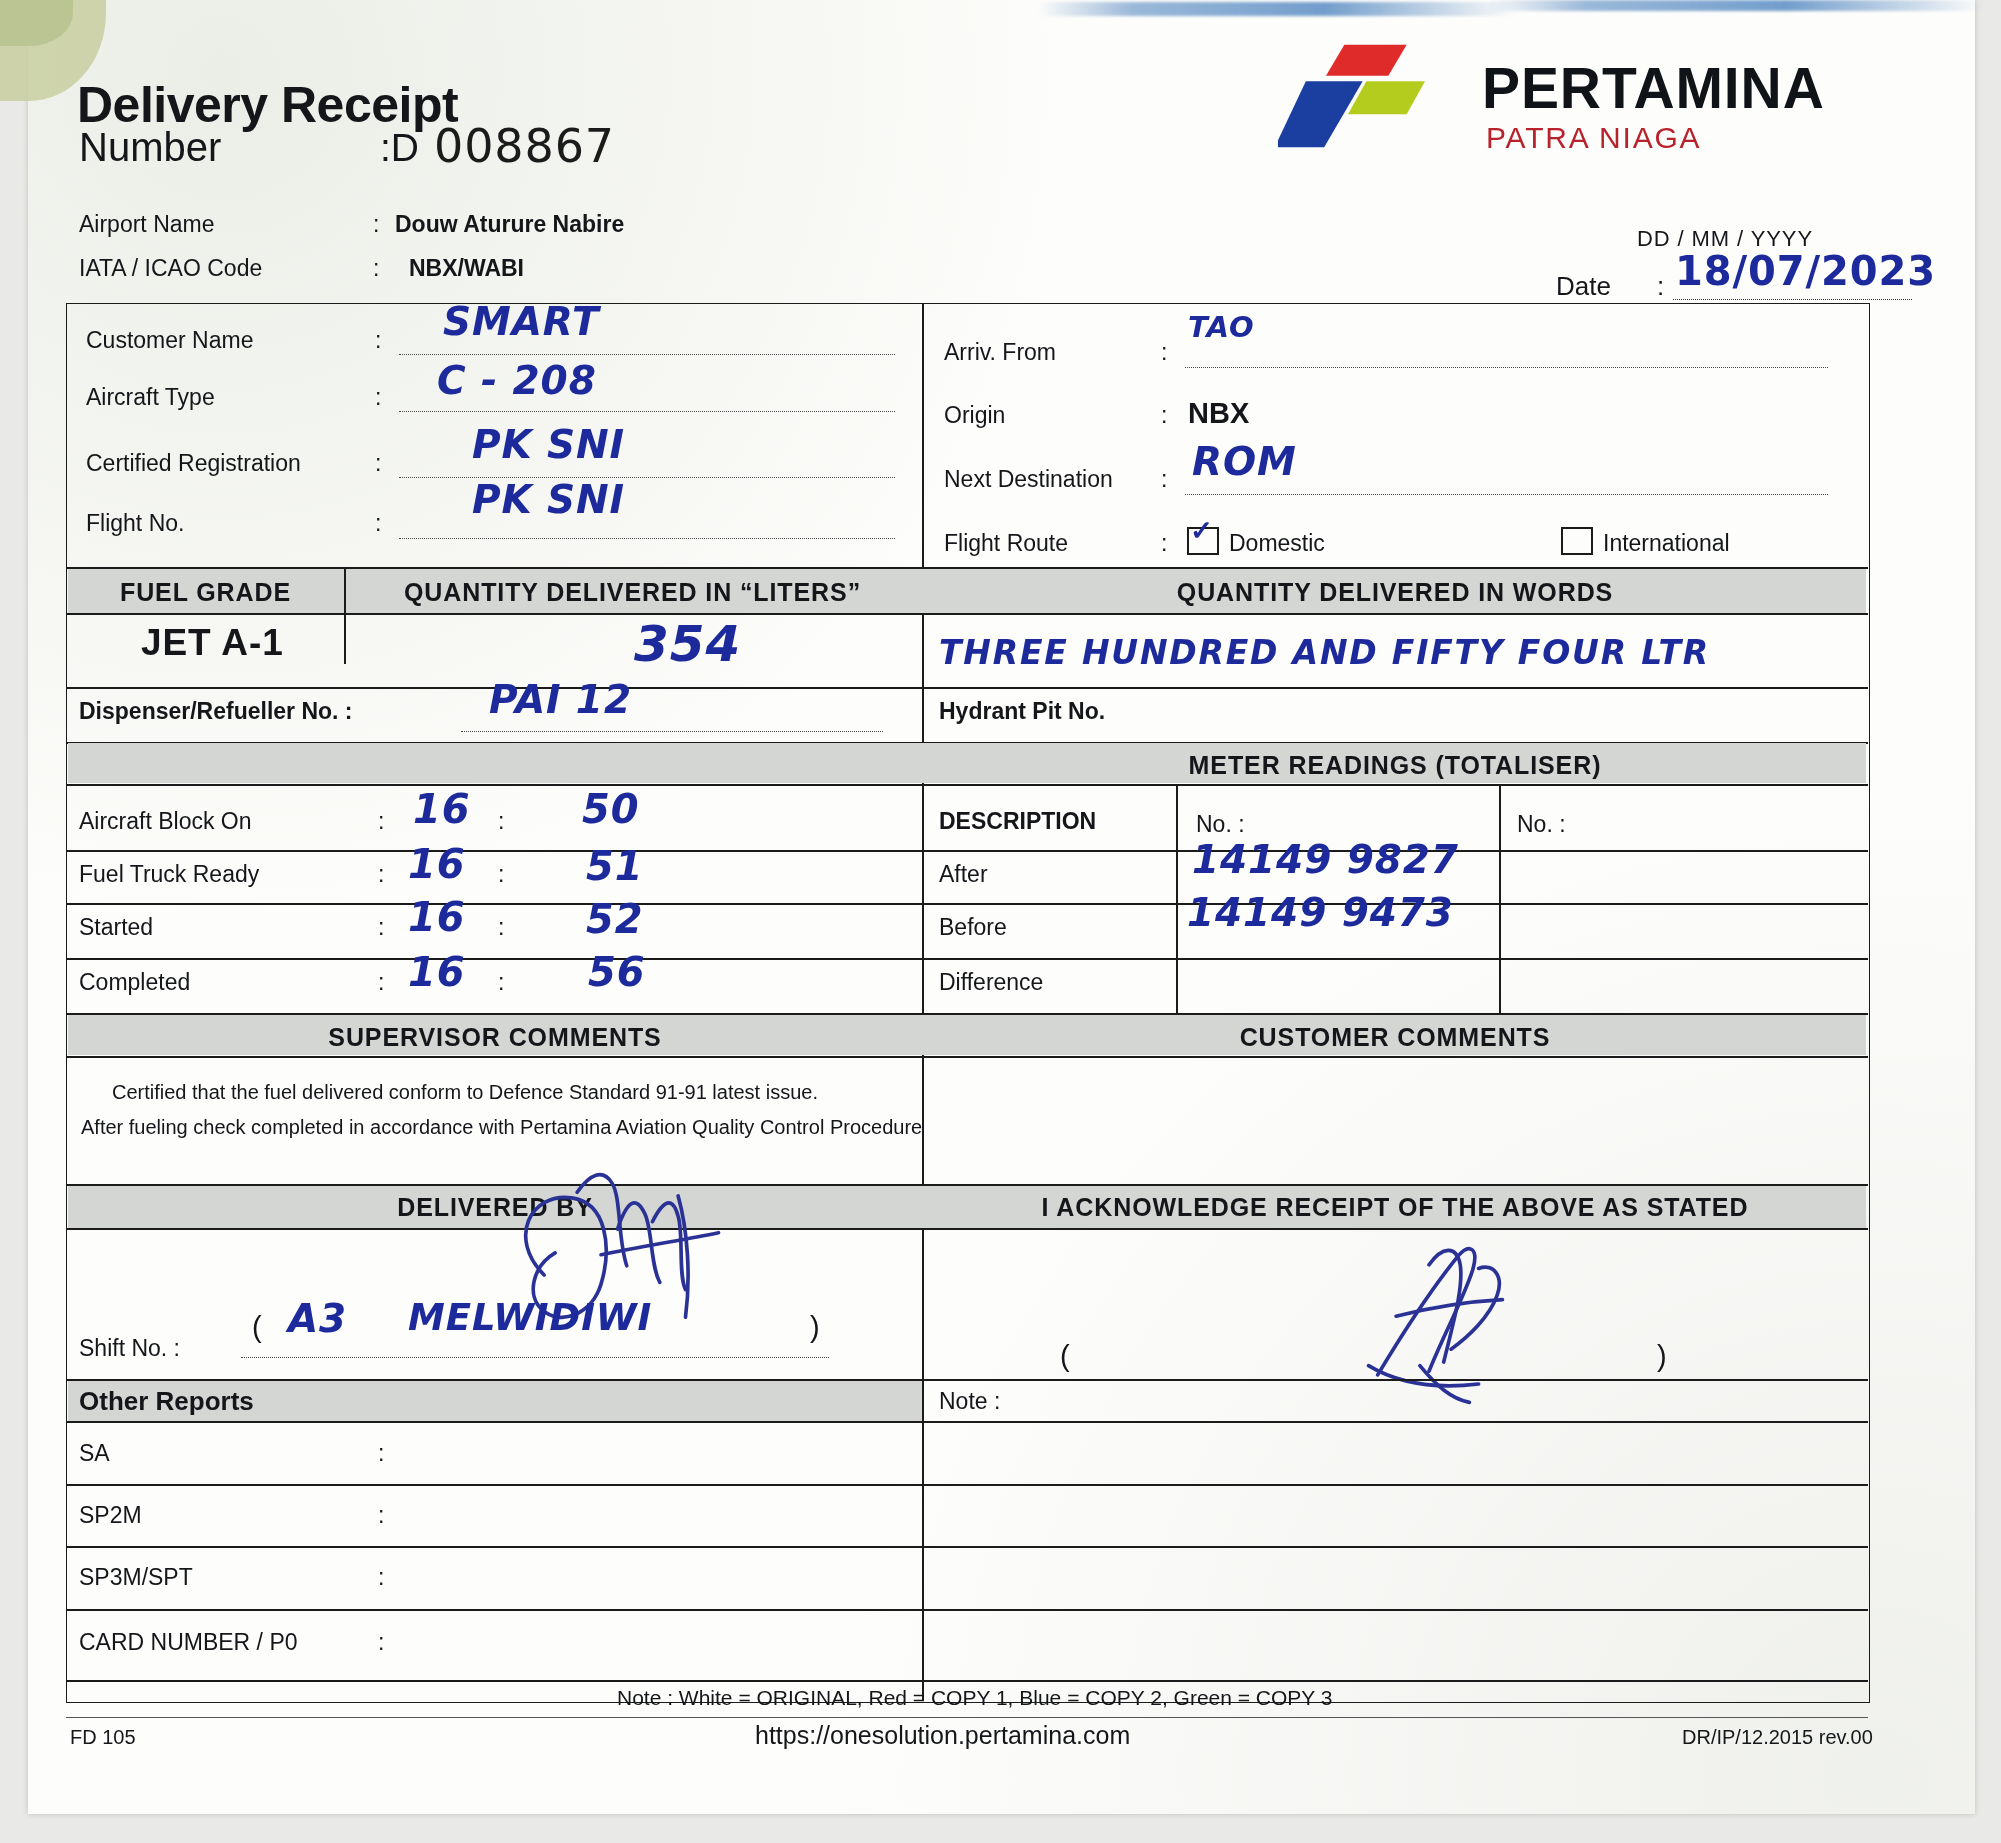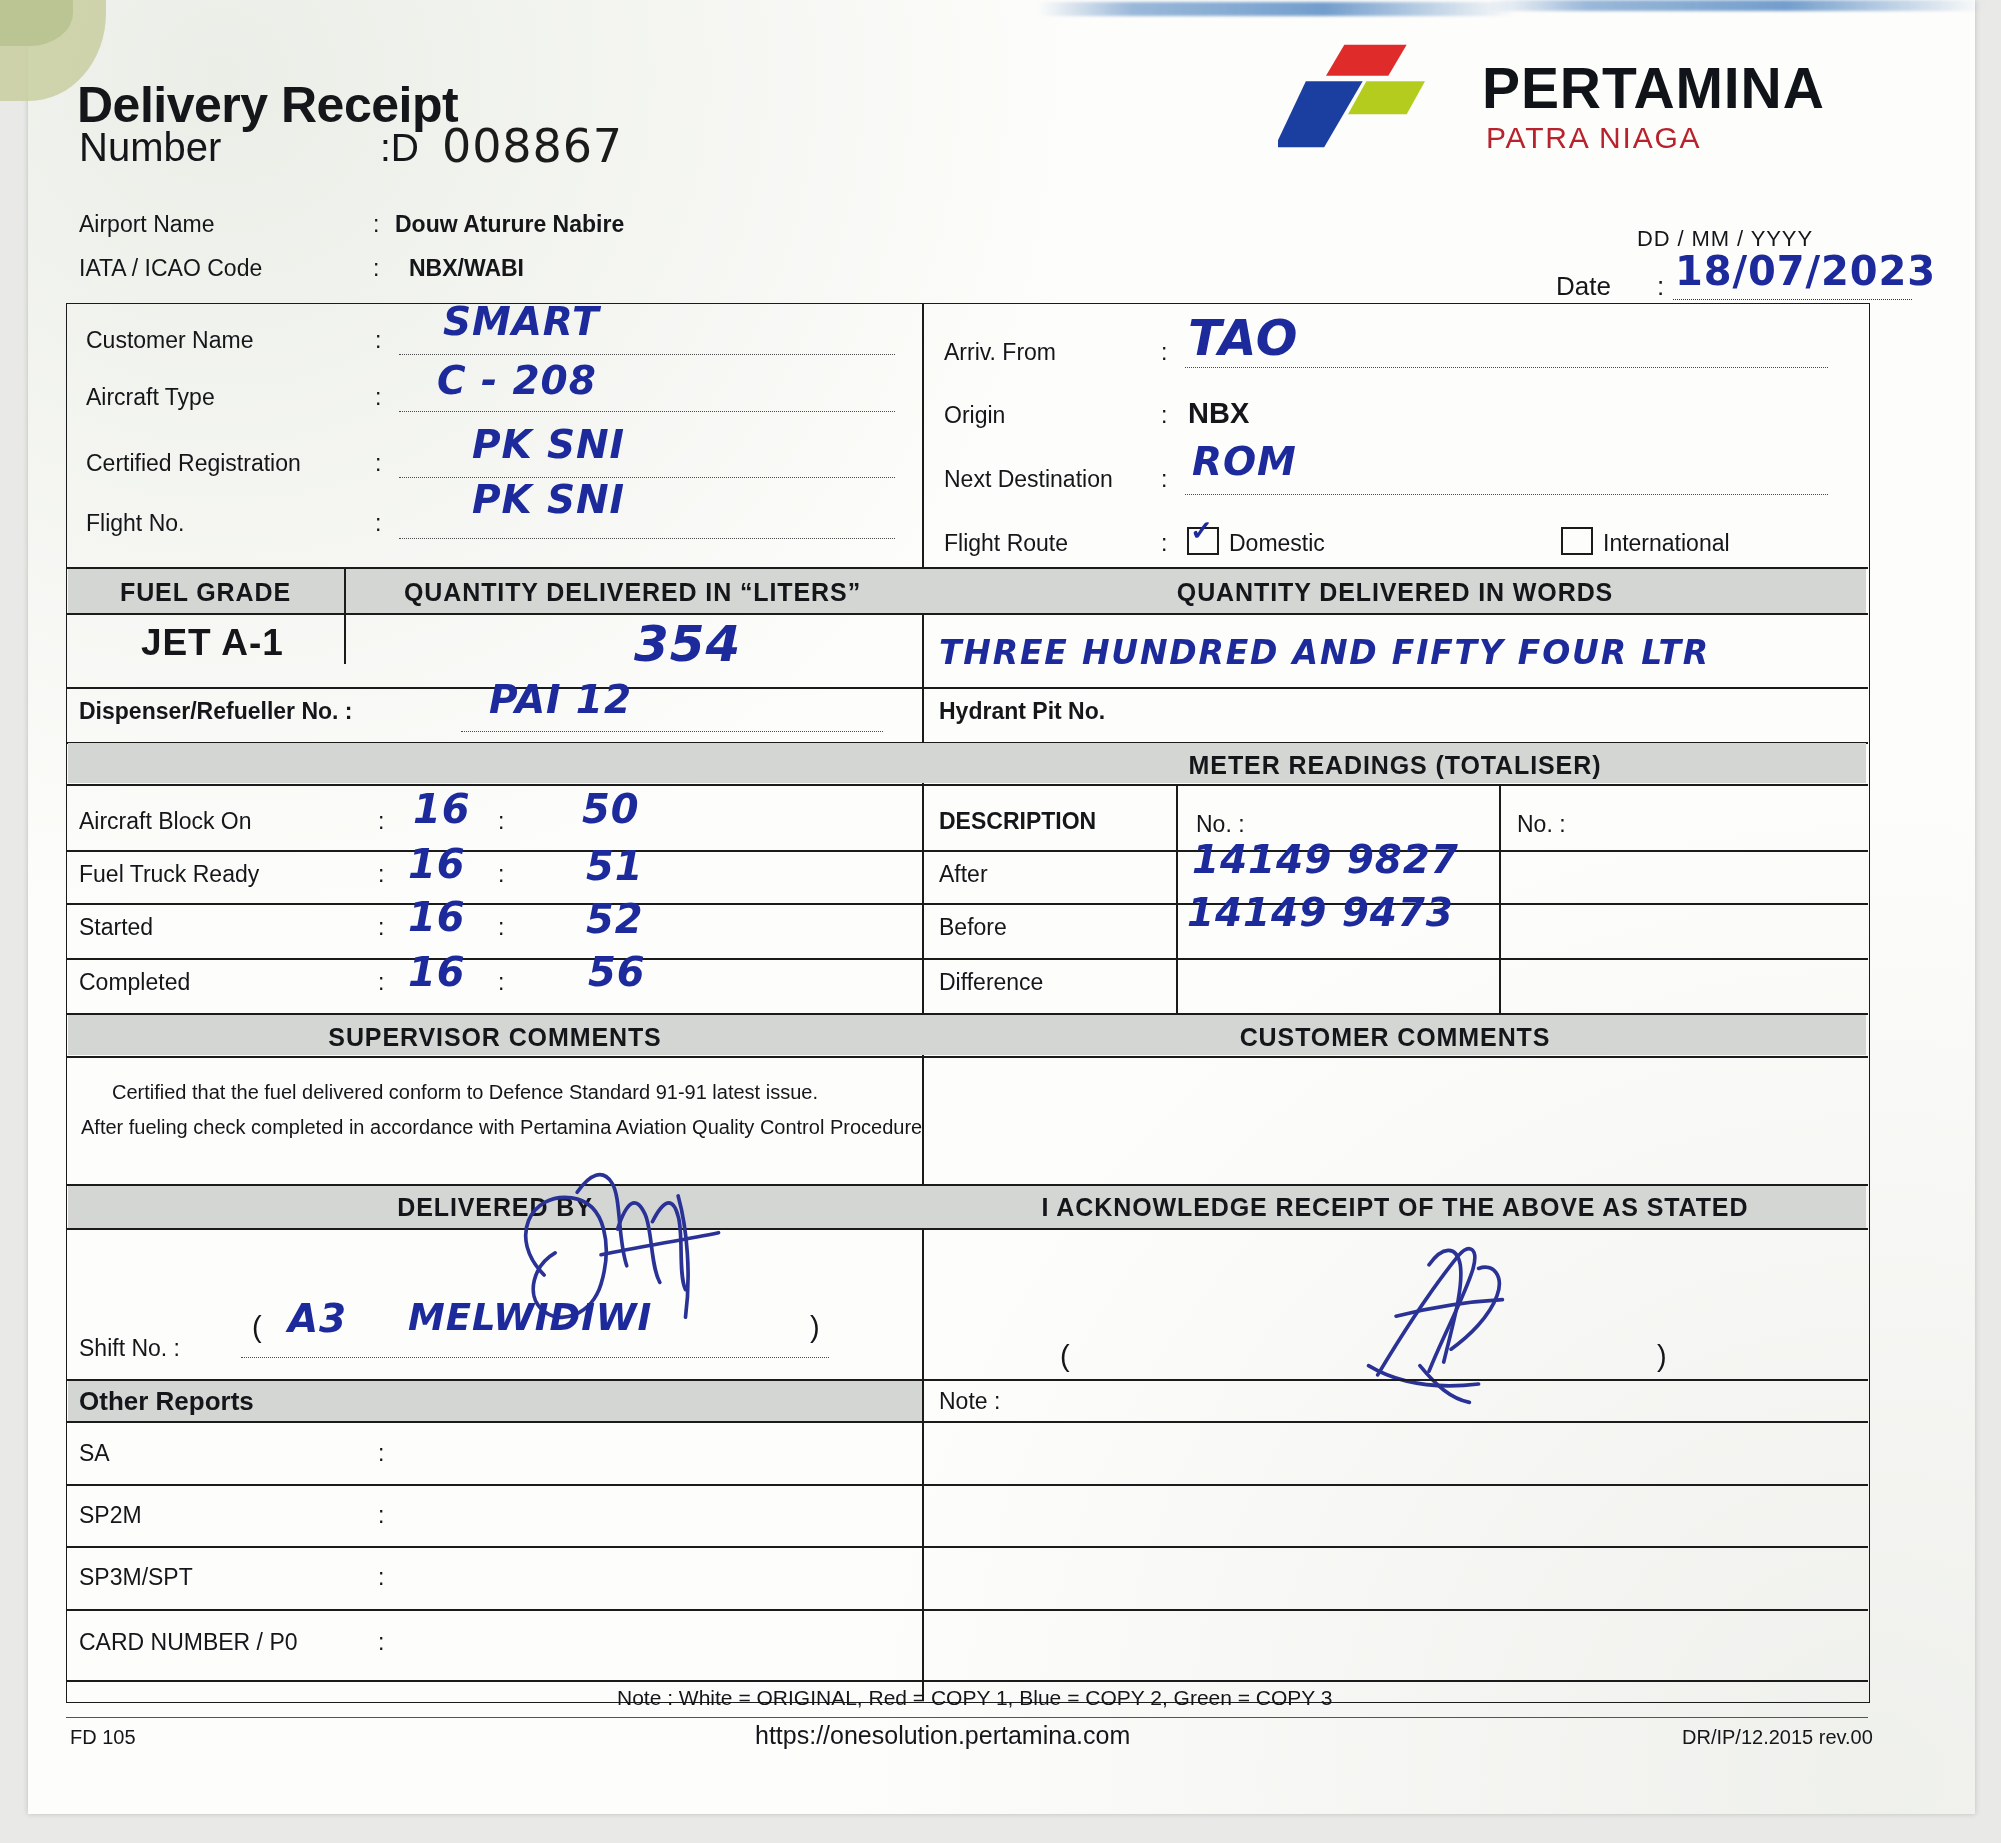--- a/index.html
+++ b/index.html
@@ -97,21 +97,20 @@
     font-size: 39px;
     font-weight: 500;
   }
   .hdr-number-val {
     position: absolute;
     left: 377px;
     top: 112px;
     font-size: 46px;
     font-family: "DejaVu Sans Mono", monospace;
     letter-spacing: 1.8px;
-    margin-left: 8px;
   }
   .lbl {
     position: absolute;
     font-size: 23px;
   }
   .val-print {
     position: absolute;
     font-size: 23px;
     font-weight: bold;
   }
@@ -328,21 +327,21 @@
     <div class="hw hw-i" style="left:415px; top:415px; font-size:39px;">PK SNI</div>
 
     <div class="lbl" style="left:29px; top:503px;">Flight No.</div>
     <div class="lbl" style="left:318px; top:503px;">:</div>
     <div class="dotline" style="left:342px; top:531px; width:496px;"></div>
     <div class="hw hw-i" style="left:415px; top:470px; font-size:39px;">PK SNI</div>
 
     <div class="lbl" style="left:887px; top:332px;">Arriv. From</div>
     <div class="lbl" style="left:1104px; top:332px;">:</div>
     <div class="dotline" style="left:1128px; top:360px; width:643px;"></div>
-    <div class="hw hw-i" style="left:1131px; top:303px; font-size:49px;">TAO</div>
+    <div class="hw hw-i" style="left:1131px; top:303px; font-size:29px;">TAO</div>
 
     <div class="lbl" style="left:887px; top:395px;">Origin</div>
     <div class="lbl" style="left:1104px; top:395px;">:</div>
     <div class="val-print" style="left:1131px; top:390px; font-size:29px;">NBX</div>
 
     <div class="lbl" style="left:887px; top:459px;">Next Destination</div>
     <div class="lbl" style="left:1104px; top:459px;">:</div>
     <div class="dotline" style="left:1128px; top:487px; width:643px;"></div>
     <div class="hw hw-i" style="left:1135px; top:432px; font-size:39px;">ROM</div>
 

